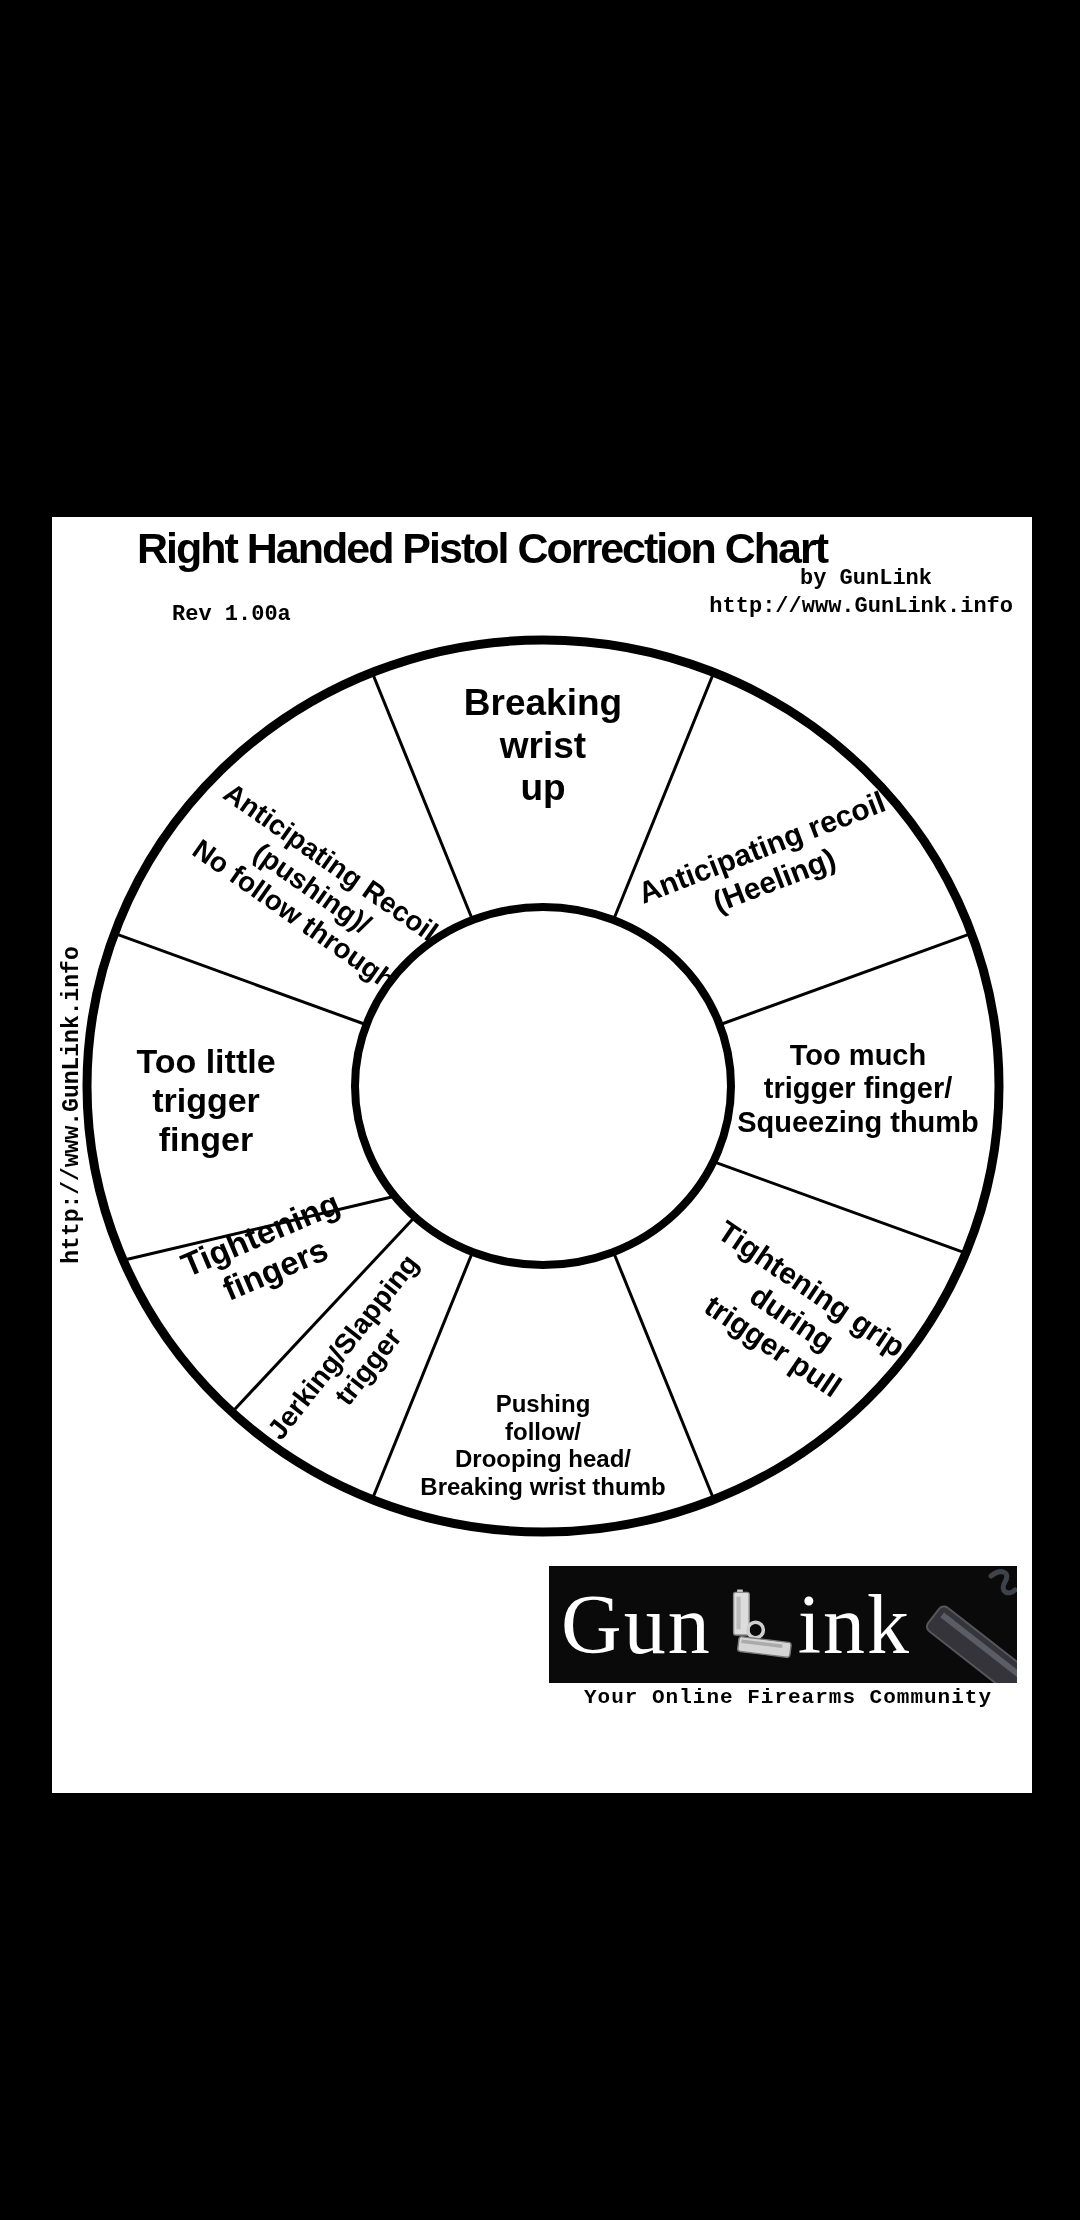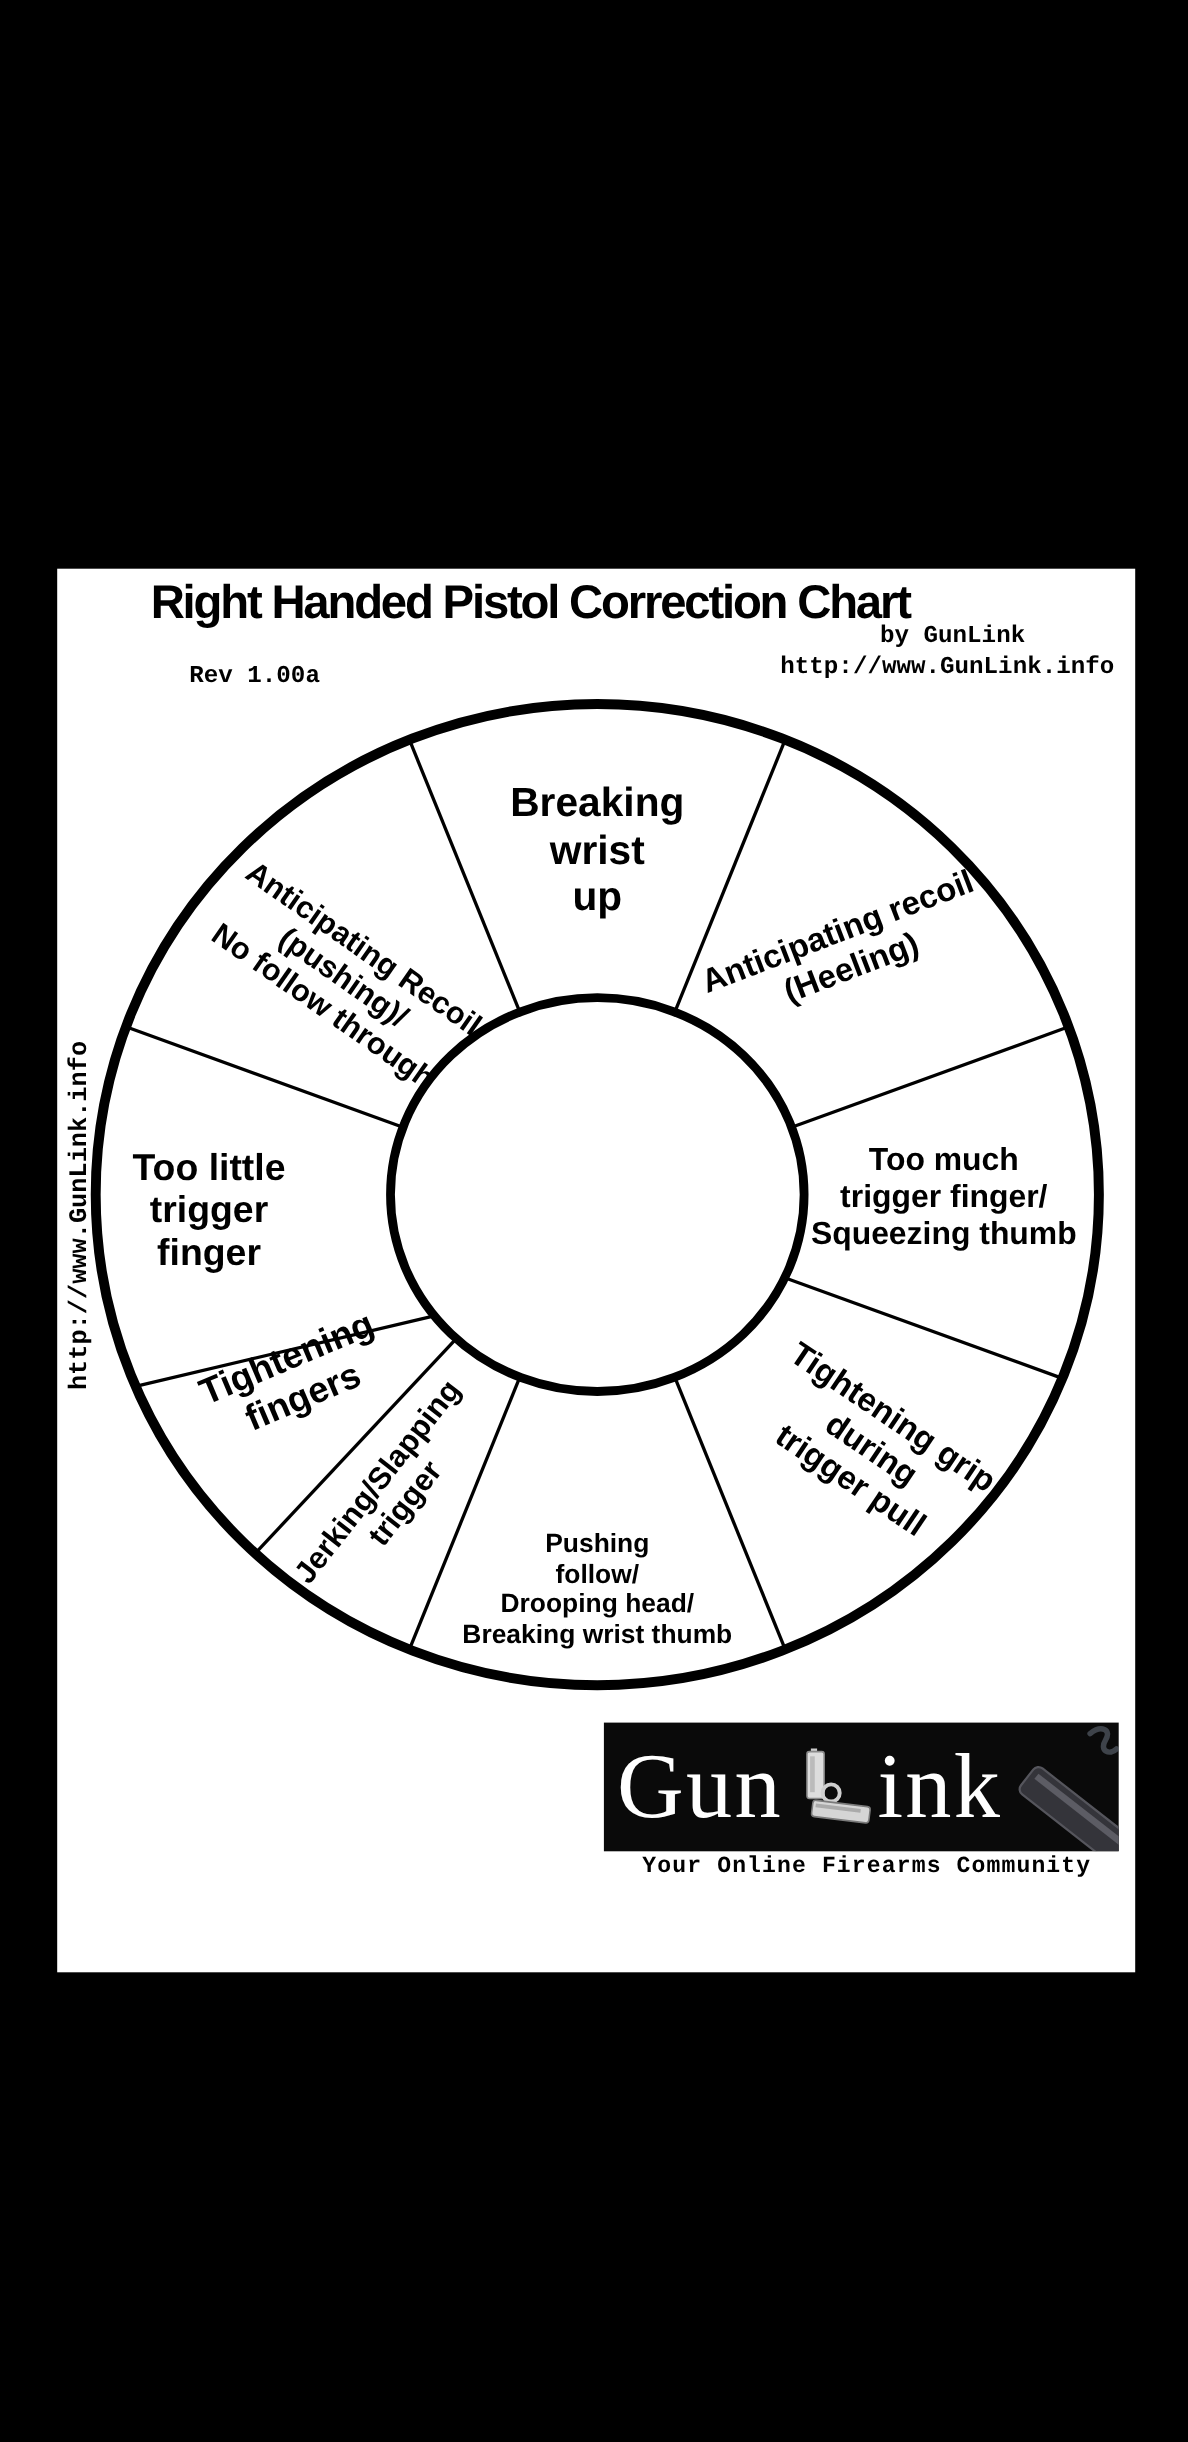--- a/index.html
+++ b/index.html
@@ -47,21 +47,21 @@
       <line x1="719.6622127077508" y1="1024.7783943447052" x2="971.4998350783742" y2="933.4590160767517" stroke="#000" stroke-width="3"></line>
       <line x1="713.3858639628902" y1="1161.6486688515852" x2="965.795837682455" y2="1253.0745406634967" stroke="#000" stroke-width="3"></line>
       <line x1="613.4260395621915" y1="1251.965909967455" x2="713.820606597656" y2="1499.523999136787" stroke="#000" stroke-width="3"></line>
       <line x1="472.5739604378085" y1="1251.965909967455" x2="372.1793934023441" y2="1499.523999136787" stroke="#000" stroke-width="3"></line>
       <line x1="414.7843083082503" y1="1216.9123125898316" x2="232.00874781150077" y2="1412.18375092215" stroke="#000" stroke-width="3"></line>
       <line x1="394.8539783219362" y1="1196.2034040832928" x2="123.24978682568724" y2="1260.2660833062162" stroke="#000" stroke-width="3"></line>
       <line x1="366.33778729224923" y1="1024.7783943447055" x2="114.5001649216257" y2="933.459016076752" stroke="#000" stroke-width="3"></line>
       <ellipse cx="543" cy="1086" rx="188" ry="179" fill="#ffffff" stroke="#000" stroke-width="8"></ellipse>
     </svg>
   <div id="chart-labels">
-      <div class="wedge-label" style="left: 543px; top: 773px; font-size: 37px; transform: translate(-50%, -50%) rotate(0deg);">
+      <div class="wedge-label" style="left: 543px; top: 746px; font-size: 37px; transform: translate(-50%, -50%) rotate(0deg);">
         <div>Breaking</div>
         <div>wrist</div>
         <div>up</div>
       </div>
       <div class="wedge-label" style="left: 768px; top: 864px; font-size: 30px; transform: translate(-50%, -50%) rotate(-21deg);">
         <div>Anticipating recoil</div>
         <div>(Heeling)</div>
       </div>
       <div class="wedge-label" style="left: 858px; top: 1089px; font-size: 29px; transform: translate(-50%, -50%) rotate(0deg);">
         <div>Too much</div>
@@ -80,21 +80,21 @@
         <div>Breaking wrist thumb</div>
       </div>
       <div class="wedge-label" style="left: 356px; top: 1357px; font-size: 28px; transform: translate(-50%, -50%) rotate(-52deg);">
         <div>Jerking/Slapping</div>
         <div>trigger</div>
       </div>
       <div class="wedge-label" style="left: 268px; top: 1252px; font-size: 33px; transform: translate(-50%, -50%) rotate(-23deg);">
         <div>Tightening</div>
         <div>fingers</div>
       </div>
-      <div class="wedge-label" style="left: 190px; top: 1101px; font-size: 34px; transform: translate(-50%, -50%) rotate(0deg);">
+      <div class="wedge-label" style="left: 206px; top: 1101px; font-size: 34px; transform: translate(-50%, -50%) rotate(0deg);">
         <div>Too little</div>
         <div>trigger</div>
         <div>finger</div>
       </div>
       <div class="wedge-label" style="left: 312px; top: 889px; font-size: 28px; transform: translate(-50%, -50%) rotate(35deg);">
         <div>Anticipating Recoil</div>
         <div>(pushing)/</div>
         <div>No follow through</div>
       </div>
     </div>

